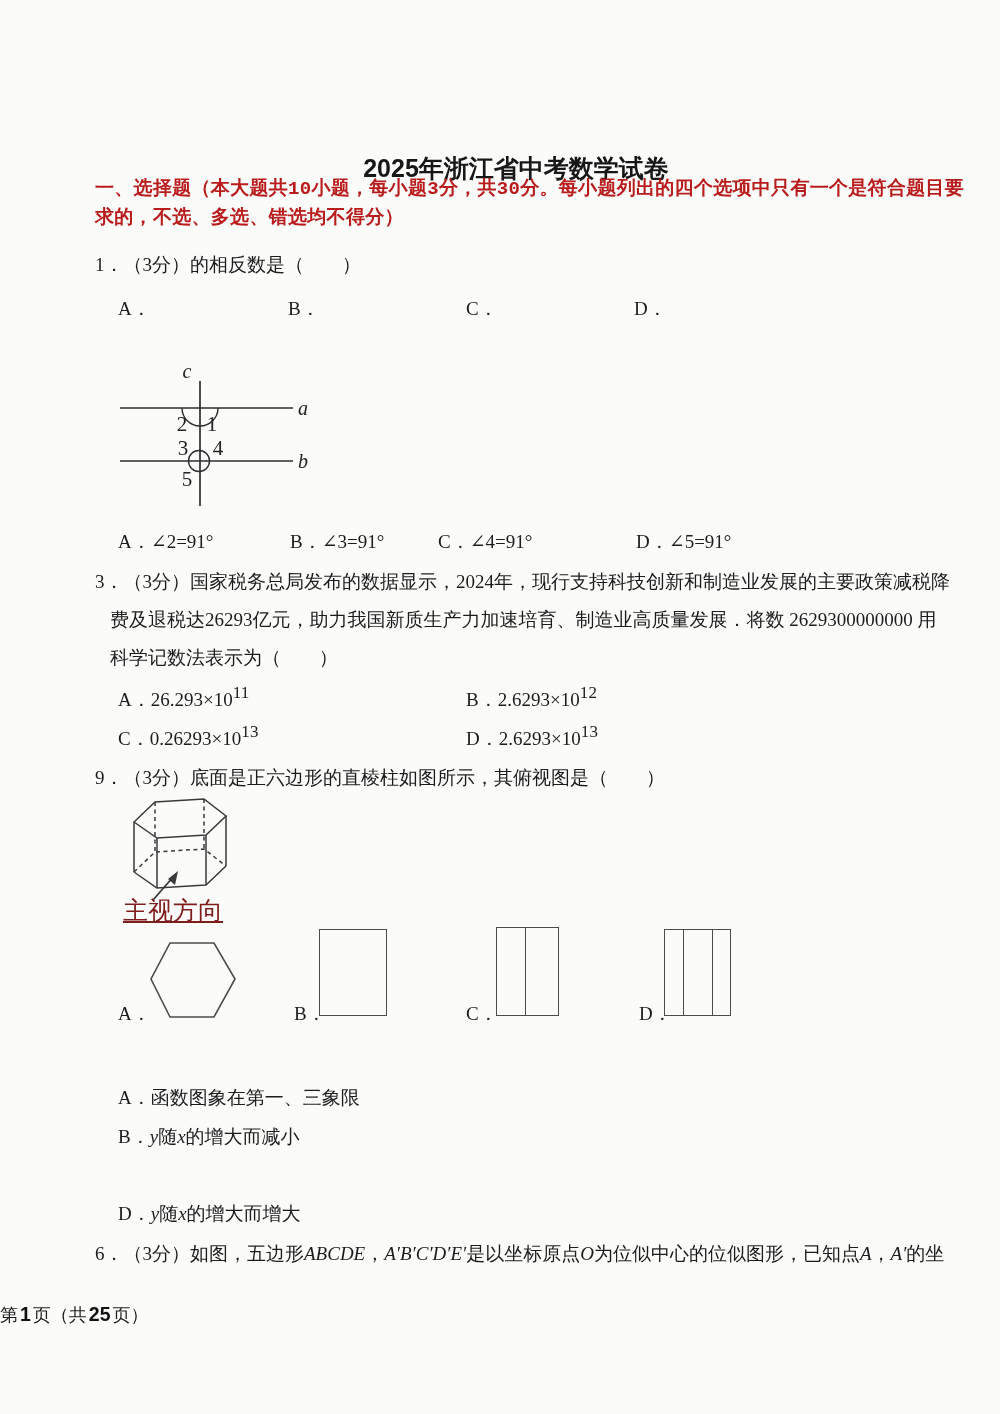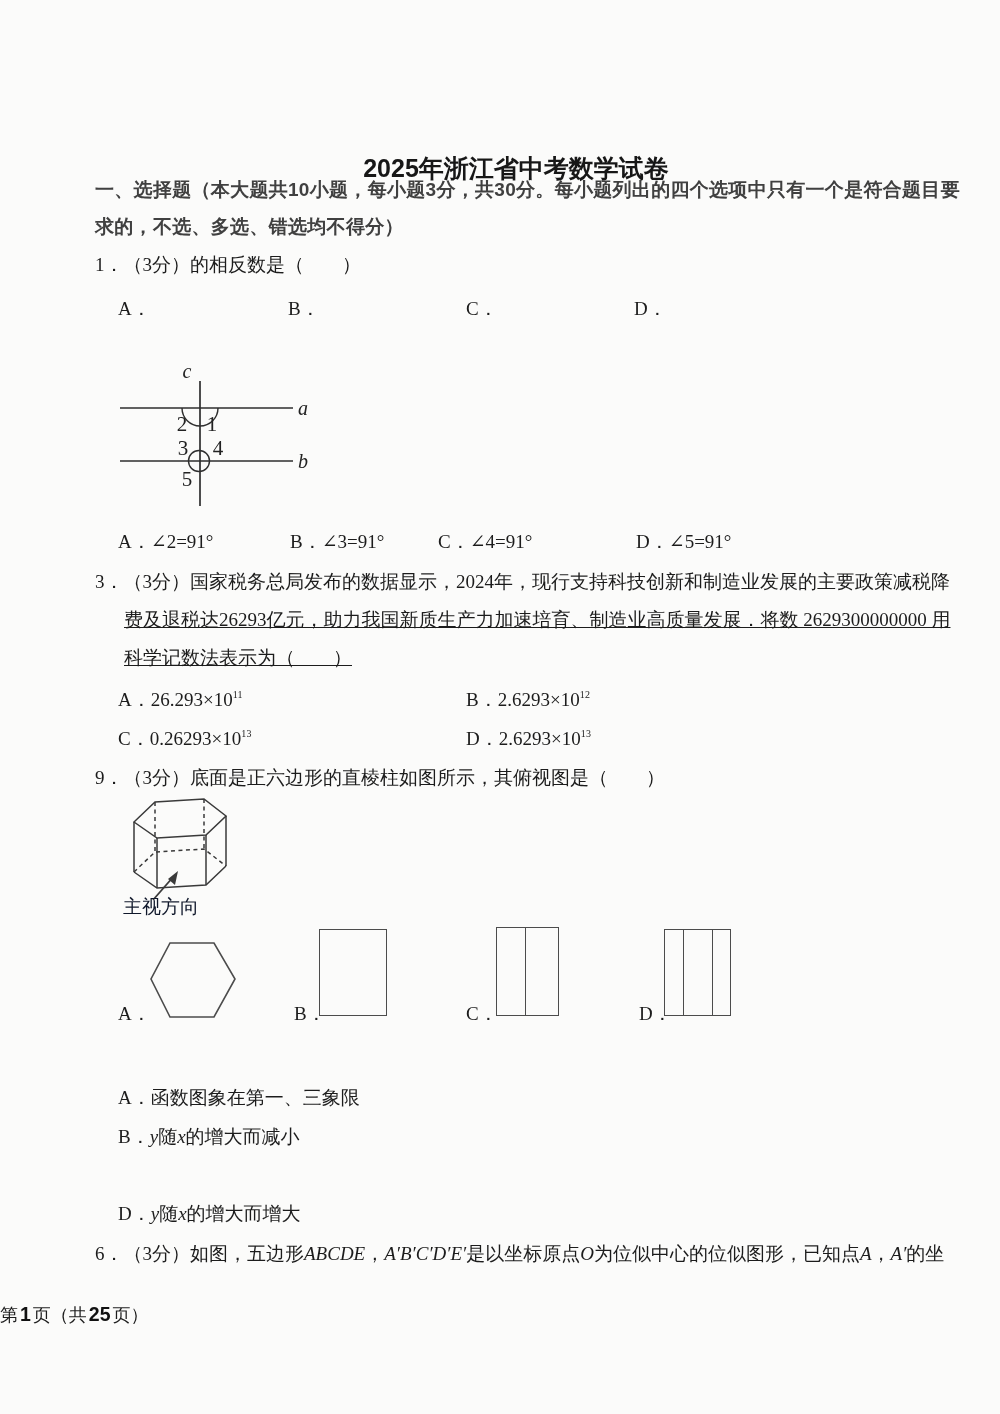--- a/index.html
+++ b/index.html
@@ -17,54 +17,54 @@
     text-align:center;margin:16px;
     font-size:25px;font-weight:700;
     font-family:"Liberation Sans","DejaVu Sans",sans-serif;
     color:#171717;
   }
   .line{
     position:absolute;left:95px;
     white-space:nowrap;
     font-size:19px;line-height:1.15;
   }
-  .indent{left:124px;text-decoration:underline;}
+  .indent{left:110px;}
   .bold{
-    font-family:Liberation Sans, sans-serif;
-    font-weight:700;color:#404040;letter-spacing:.3px;
+    font-family:Liberation Mono, monospace;
+    font-weight:700;color:#b91c1c;letter-spacing:.3px;
   }
   .opt{position:absolute;white-space:nowrap;font-size:19px;}
   .var{font-style:italic;font-family:"Liberation Serif","DejaVu Serif",serif;}
-  .exp{font-size:10px;position:relative;top:-8px;letter-spacing:.3px;}
+  .exp{font-size:17px;position:relative;top:-8px;letter-spacing:.3px;}
   .figwrap{position:absolute;}
   .shape-rect{
     position:absolute;border:1.6px solid #4c4c4c;background:transparent;box-sizing:border-box;
   }
   .vline{position:absolute;top:0;bottom:0;width:0;border-left:1.6px solid #4c4c4c;}
-  .viewlabel{position:absolute;font-size:19px;white-space:nowrap;color:#0f172a;}
+  .viewlabel{position:absolute;font-size:25px;white-space:nowrap;color:#7f1d1d;text-decoration:underline;}
   .footer{
     position:absolute;top:1303px;left:0;width:100%;
     text-align:left;font-size:18px;color:#1c1c1c;
   }
   .pagenum{
     font-family:"Liberation Sans","DejaVu Sans",sans-serif;
     font-weight:700;font-size:19.5px;padding:0 2px;color:#111;
   }
   svg text{font-family:"Liberation Serif","DejaVu Serif",serif;fill:#222;}
   svg .it{font-style:italic;}
 </style>
 </head>
 <body>
 
 <div class="page">
 
   <h1 class="title">2025年浙江省中考数学试卷</h1>
 
   <div class="line bold" style="top:179px">一、选择题（本大题共10小题，每小题3分，共30分。每小题列出的四个选项中只有一个是符合题目要</div>
-  <div class="line bold" style="top:216px">求的，不选、多选、错选均不得分）</div>
+  <div class="line bold" style="top:208px">求的，不选、多选、错选均不得分）</div>
 
   <div class="line" style="top:254px">1．（3分）的相反数是（　　）</div>
   <div class="opt" style="left:118px;top:296px">A．</div>
   <div class="opt" style="left:288px;top:296px">B．</div>
   <div class="opt" style="left:466px;top:296px">C．</div>
   <div class="opt" style="left:634px;top:296px">D．</div>
 
 
   <div class="figwrap" style="left:103px;top:363px">
     <svg width="230" height="150" viewBox="0 0 230 150">

